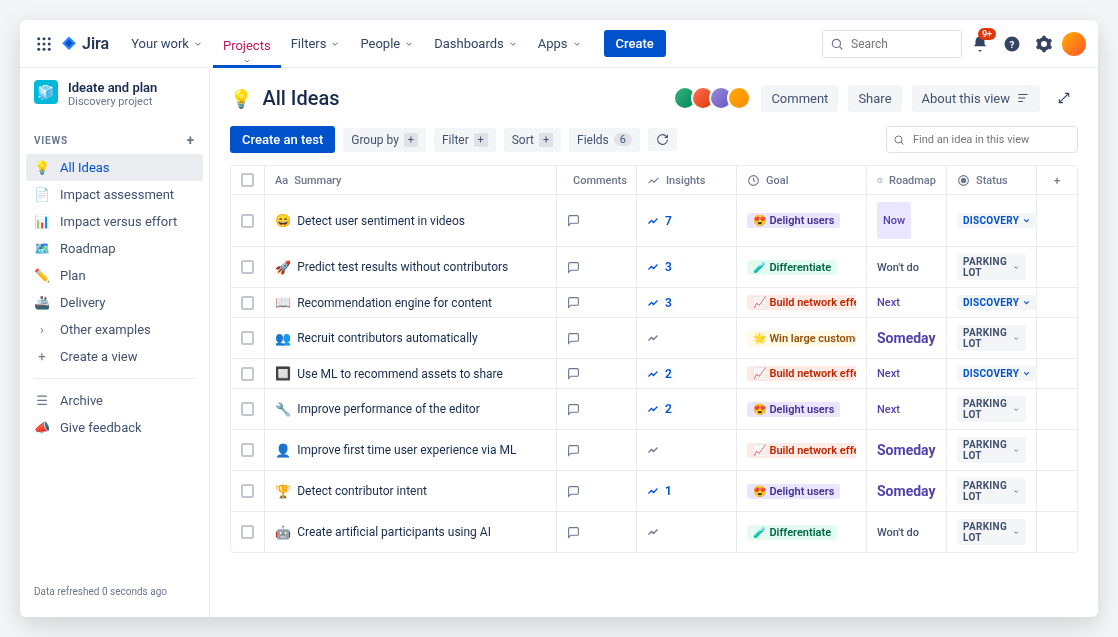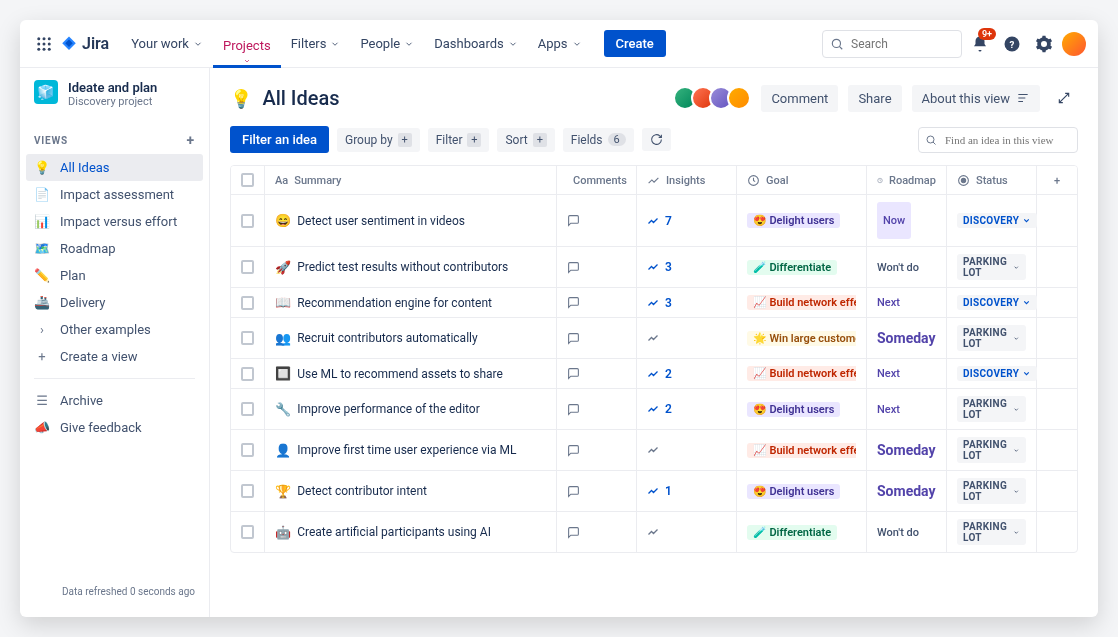--- a/index.html
+++ b/index.html
@@ -25,40 +25,40 @@
 .proj-header { display: flex; gap: 10px; padding: 0 14px 8px; }
 .proj-icon { width: 24px; height: 24px; border-radius: 4px; background: #00b8d9; display: flex; align-items: center; justify-content: center; font-size: 14px; }
 .proj-name { font-size: 13px; font-weight: 600; color: #172b4d; }
 .proj-sub { font-size: 11px; color: #6b778c; }
 .views-label { padding: 16px 14px 6px; font-size: 10px; font-weight: 700; color: #6b778c; letter-spacing: 0.8px; display:flex; justify-content:space-between; align-items:center;}
 .side-item { display: flex; align-items: center; gap: 10px; padding: 6px 14px; font-size: 13px; color: #42526e; cursor: pointer; }
 .side-item.selected { background: #ebecf0; color: #0052cc; border-radius:3px; margin: 0 6px; padding: 6px 8px;}
 .side-item.selected .side-ic { color: #0052cc;}
 .side-ic { width: 16px; text-align:center; color: #6b778c; font-size:13px;}
 .side-divider { height: 1px; background: #ebecf0; margin: 8px 14px; }
-.sidebar-footer { margin-top:auto; padding: 8px 14px; font-size: 10px; color:#6b778c;text-align:right;}
+.sidebar-footer { margin-top:auto; padding: 8px 14px; font-size: 10px; color:#6b778c;}
 .main { flex: 1; overflow: auto; padding: 16px 20px; display:flex; flex-direction:column;}
 .page-header { display: flex; align-items: center; gap: 10px; margin-bottom: 14px; }
 .page-title { font-size: 20px; font-weight: 500; color: #172b4d; }
 .page-header-spacer { flex: 1; }
 .avatar-stack { display: flex; }
 .avatar-stack .av { width: 24px; height: 24px; border-radius: 50%; border: 2px solid #fff; margin-left: -6px; }
 .av1{background:linear-gradient(135deg,#36b37e,#00875a);}
 .av2{background:linear-gradient(135deg,#ff7452,#de350b);}
 .av3{background:linear-gradient(135deg,#998dd9,#6554c0);}
 .av4{background:linear-gradient(135deg,#ffab00,#ff8b00);}
 .hdr-btn { background: #f4f5f7; border: none; padding: 6px 10px; border-radius: 3px; font-size: 13px; color: #42526e; cursor: pointer; display:flex; align-items:center; gap:6px;}
 .toolbar { display: flex; align-items: center; gap: 8px; margin-bottom: 12px; }
 .create-idea-btn { background: #0052cc; color: #fff; border: none; padding: 6px 12px; border-radius: 3px; font-size: 13px; font-weight: 500; cursor: pointer; }
 .tool-btn { background: #f4f5f7; border: none; padding: 5px 8px; border-radius: 3px; font-size: 12px; color: #42526e; cursor: pointer; display:flex; align-items:center; gap:5px;}
 .tool-btn .plus { background:#dfe1e6; border-radius:2px; width:14px; height:14px; display:flex;align-items:center;justify-content:center;font-size:11px;}
 .field-count { background:#dfe1e6; border-radius:8px; padding:0 6px; font-size:11px;}
 .toolbar-spacer { flex:1;}
 .find-box { position:relative;}
-.find-box input { width: 160px; padding: 6px 8px 6px 26px; border: 1px solid #dfe1e6; border-radius: 4px; font-size: 11px; font-family: Liberation Serif, serif;}
+.find-box input { width: 192px; padding: 6px 8px 6px 26px; border: 1px solid #dfe1e6; border-radius: 4px; font-size: 11px;}
 .find-box svg { position: absolute; left: 7px; top: 50%; transform: translateY(-50%); width: 12px; height: 12px; color: #6b778c; }
 .table { border: 1px solid #ebecf0; border-radius: 4px; font-size: 12px; color: #172b4d; overflow:hidden;}
 .thead, .trow { display: flex; }
 .thead { background: #fff; border-bottom: 1px solid #ebecf0; }
 .trow { border-bottom: 1px solid #ebecf0; }
 .trow:last-child{border-bottom:none;}
 .th, .td { padding: 7px 10px; display: flex; align-items: center; gap: 6px; border-right: 1px solid #ebecf0; }
 .th { color: #6b778c; font-size: 11px; font-weight: 500; }
 .th:last-child, .td:last-child { border-right:none;}
 .col-check { width: 34px; justify-content:center;}
@@ -264,21 +264,21 @@
         </button>
         <div class="nav-icon">
           <svg width="14" height="14" viewBox="0 0 24 24" fill="none" stroke="currentColor" stroke-width="2">
               <path d="M4 14v6h6M20 10V4h-6"></path>
               <path d="M4 20L20 4"></path>
             </svg>
         </div>
       </div>
 
       <div class="toolbar">
-        <button class="create-idea-btn">Filter an idea</button>
+        <button class="create-idea-btn">Create an test</button>
         <button class="tool-btn">
             <span>Group by</span>
             <span class="plus">+</span>
           </button>
         <button class="tool-btn">
             <span>Filter</span>
             <span class="plus">+</span>
           </button>
         <button class="tool-btn">
             <span>Sort</span>

